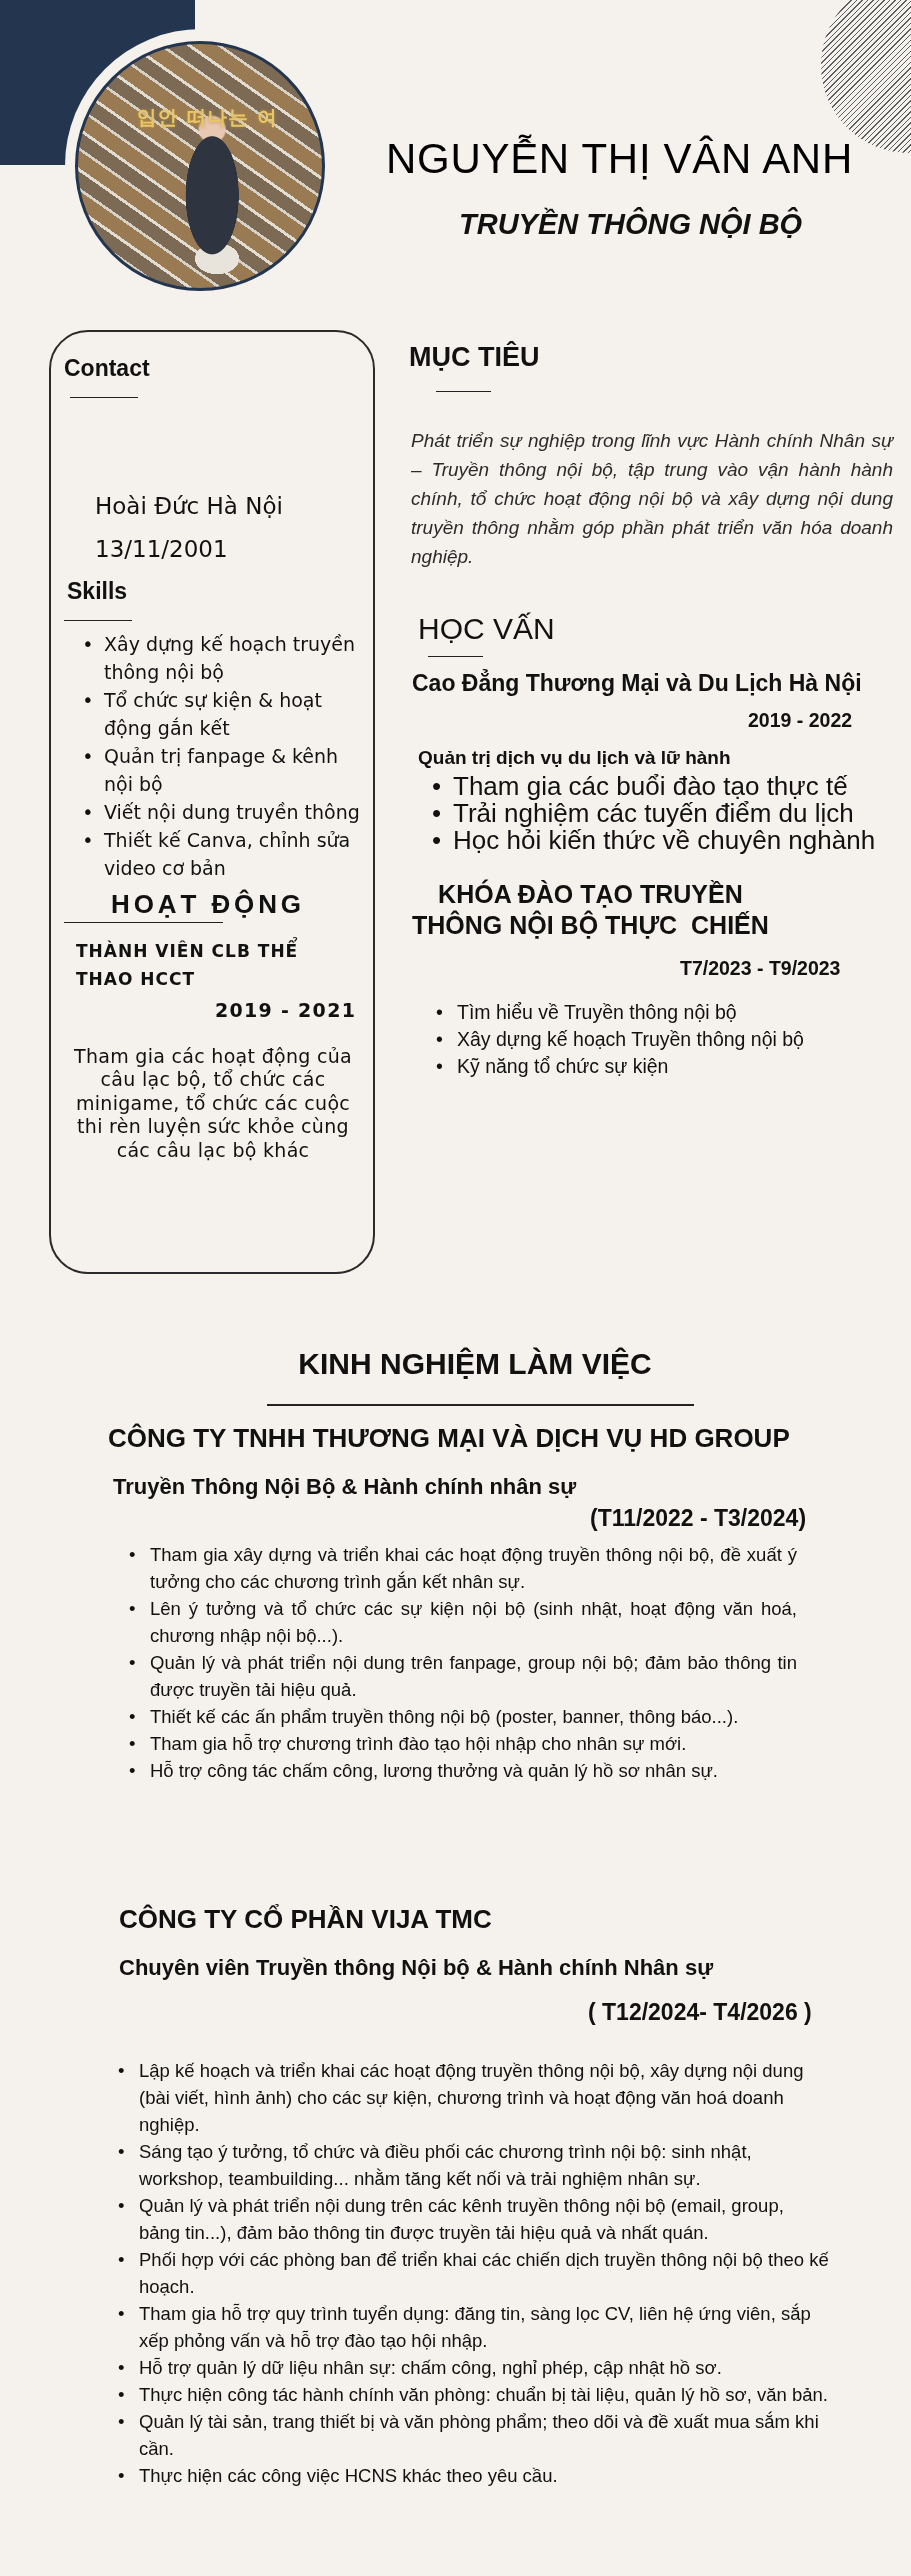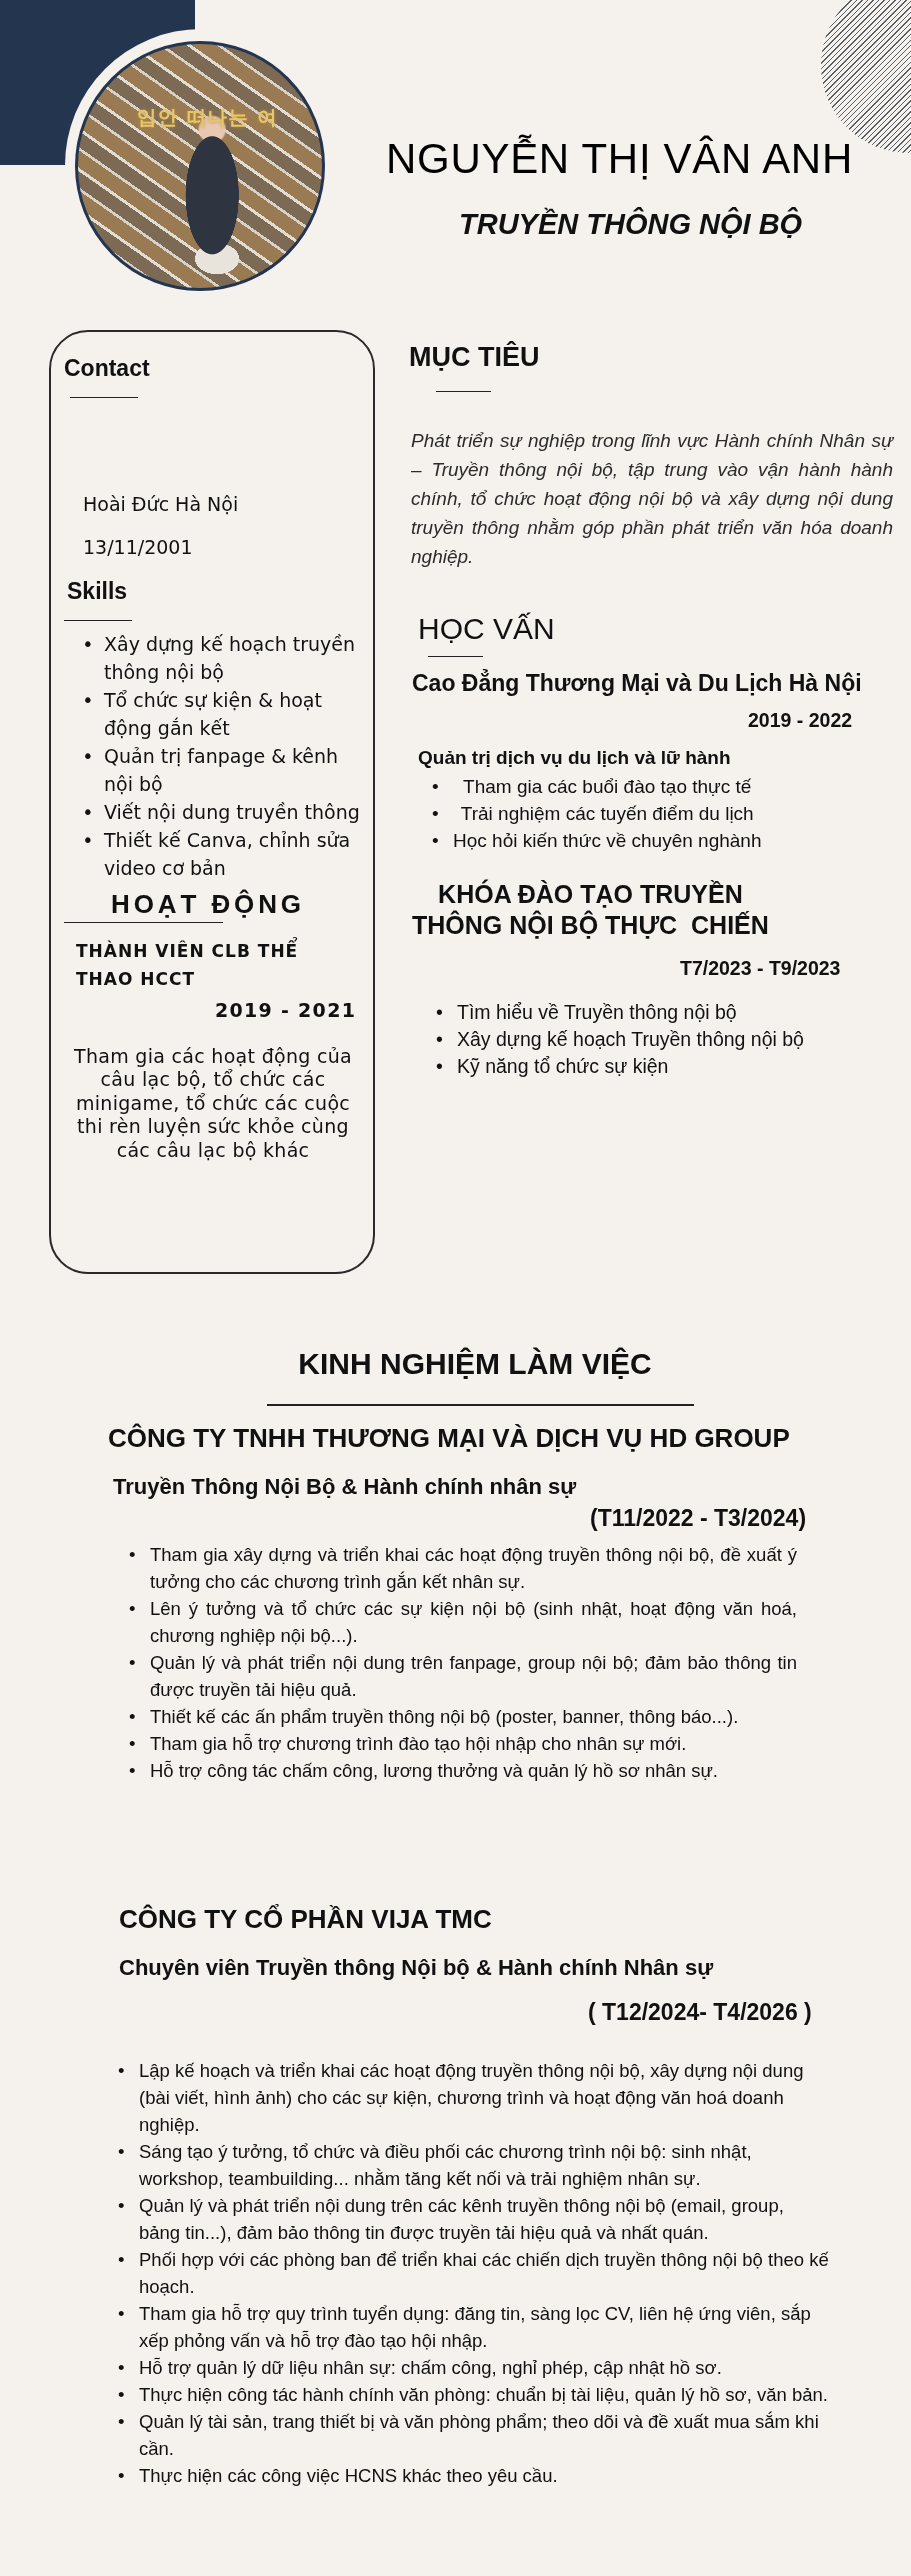--- a/index.html
+++ b/index.html
@@ -22,39 +22,39 @@
   .hatch { left: 821px; top: -23px; width: 176px; height: 176px; border-radius: 50%;
            background: repeating-linear-gradient(-45deg, #5a5d62 0 1px, transparent 1px 3.9px); }
 
   .name { left: 386px; top: 135px; font-size: 42px; color: #000000; font-family: "Liberation Sans", sans-serif; letter-spacing: 0.7px; white-space: nowrap; }
   .role { left: 459px; top: 208px; font-size: 29px; font-style: italic; font-weight: bold; color: #111; font-family: "Liberation Sans", sans-serif; white-space: nowrap; }
 
   
   .card { left: 49px; top: 330px; width: 326px; height: 944px; border: 2px solid #2a2a2a; border-radius: 39px; }
   .h-side { font-size: 23px; font-weight: bold; font-family: "Liberation Sans", sans-serif; }
   .rule { height: 1.3px; background: #222; }
-  .side-text { font-size: 19px; font-family: "DejaVu Sans", sans-serif; }
+  .side-text { font-size: 23px; font-family: "DejaVu Sans", sans-serif; margin-left: 12px; }
   .skills { left: 77px; top: 630px; width: 293px; font-size: 19px; line-height: 28px; list-style: none; }
   .skills li { position: relative; padding-left: 27px; }
   .skills li::before { content: "•"; position: absolute; left: 5.2px; }
   .act-head { left: 64px; top: 889px; font-size: 26px; font-weight: bold; letter-spacing: 3.9px; font-family: "Liberation Sans", sans-serif; margin-left: 47px; }
   .act-title { left: 76px; top: 937px; width: 234px; font-size: 17px; font-weight: bold; letter-spacing: 1px; line-height: 28px; }
   .act-years { left: 215px; top: 999px; font-size: 19px; font-weight: bold; letter-spacing: 1.3px; }
   .act-desc { left: 70px; top: 1045px; width: 286px; font-size: 19px; line-height: 23.4px; letter-spacing: 0.3px; text-align: center; }
 
   
   .sec-title { font-size: 27px; font-family: "Liberation Sans", sans-serif; font-weight: bold; white-space: nowrap; }
   .objective { left: 411px; top: 426px; width: 482px; font-size: 19px; line-height: 29px; text-align: justify; color: #2b2b2b; font-style: italic; font-family: "Liberation Sans", sans-serif; }
   .edu-school { left: 412px; top: 670px; font-size: 23px; font-weight: bold; font-family: "Liberation Sans", sans-serif; white-space: nowrap; }
   .edu-years { left: 748px; top: 709px; font-size: 19.5px; font-weight: bold; font-family: "Liberation Sans", sans-serif; }
   .edu-major { left: 418px; top: 747px; font-size: 19px; font-weight: bold; font-family: "Liberation Sans", sans-serif; }
   .bul { list-style: none; font-family: "Liberation Sans", sans-serif; }
   .bul li { position: relative; padding-left: 23px; }
   .bul li::before { content: "•"; position: absolute; left: 2px; }
-  .edu-list { left: 430px; top: 773px; font-size: 19px; line-height: 27px; text-align: center; }
+  .edu-list { left: 430px; top: 773px; font-size: 26px; line-height: 27px; }
   .course-title { left: 412px; top: 879px; font-size: 25px; font-family: "Liberation Sans", sans-serif; font-weight: bold; line-height: 31px; white-space: pre; text-align: center; }
   .course-dates { left: 680px; top: 957px; font-size: 19.5px; font-weight: bold; font-family: "Liberation Sans", sans-serif; }
   .course-list { left: 434px; top: 999px; font-size: 19.5px; line-height: 27px; }
 
   
   .exp-title { left: 0; width: 950px; top: 1347px; text-align: center; font-size: 30px; font-family: "Liberation Sans", sans-serif; font-weight: bold; }
   .exp-rule { left: 267px; top: 1404px; width: 427px; height: 2px; background: #222; }
   .company { font-size: 26px; font-weight: bold; font-family: "Liberation Sans", sans-serif; white-space: nowrap; }
   .position { font-size: 22px; font-weight: bold; font-family: "Liberation Sans", sans-serif; white-space: nowrap; }
   .period { font-size: 23px; font-weight: bold; font-family: "Liberation Sans", sans-serif; white-space: nowrap; }
@@ -123,21 +123,21 @@
 </ul>
 
 <div class="abs exp-title">KINH NGHIỆM LÀM VIỆC</div>
 <div class="abs exp-rule"></div>
 
 <div class="abs company" style="left:108px; top:1423px;">CÔNG TY TNHH THƯƠNG MẠI VÀ DỊCH VỤ HD GROUP</div>
 <div class="abs position" style="left:113px; top:1474px;">Truyền Thông Nội Bộ &amp;  Hành chính nhân sự</div>
 <div class="abs period" style="left:590px; top:1505px;">(T11/2022 - T3/2024)</div>
 <ul class="abs bul job-list job1-list">
   <li>Tham gia xây dựng và triển khai các hoạt động truyền thông nội bộ, đề xuất ý tưởng cho các chương trình gắn kết nhân sự.</li>
-  <li>Lên ý tưởng và tổ chức các sự kiện nội bộ (sinh nhật, hoạt động văn hoá, chương nghiệp nội bộ...).</li>
+  <li>Lên ý tưởng và tổ chức các sự kiện nội bộ (sinh nhật, hoạt động văn hoá, chương nhập nội bộ...).</li>
   <li>Quản lý và phát triển nội dung trên fanpage, group nội bộ; đảm bảo thông tin được truyền tải hiệu quả.</li>
   <li>Thiết kế các ấn phẩm truyền thông nội bộ (poster, banner, thông báo...).</li>
   <li>Tham gia hỗ trợ chương trình đào tạo hội nhập cho nhân sự mới.</li>
   <li>Hỗ trợ công tác chấm công, lương thưởng và quản lý hồ sơ nhân sự.</li>
 </ul>
 
 <div class="abs company" style="left:119px; top:1904px;">CÔNG TY CỔ PHẦN VIJA TMC</div>
 <div class="abs position" style="left:119px; top:1955px;">Chuyên viên Truyền thông Nội bộ &amp; Hành chính Nhân sự</div>
 <div class="abs period" style="left:588px; top:1999px;">( T12/2024- T4/2026 )</div>
 <ul class="abs bul job-list job2-list">

